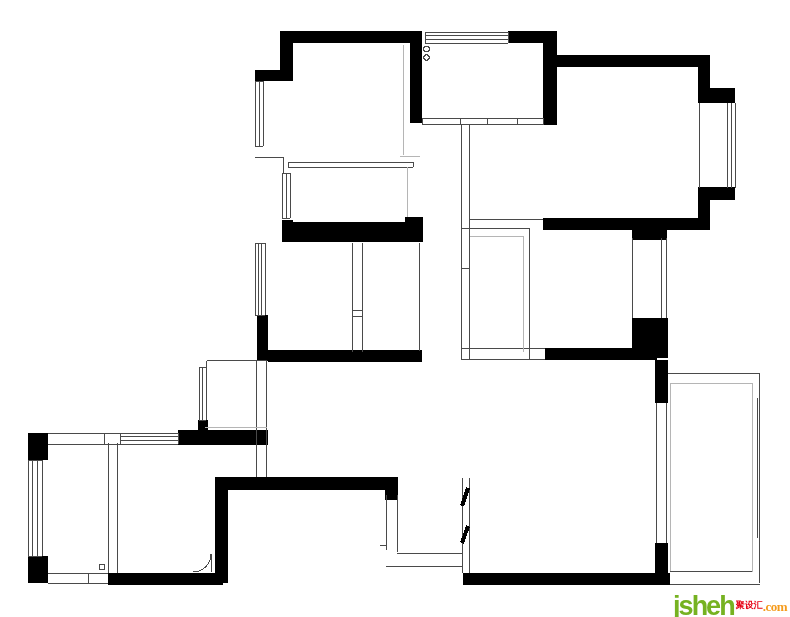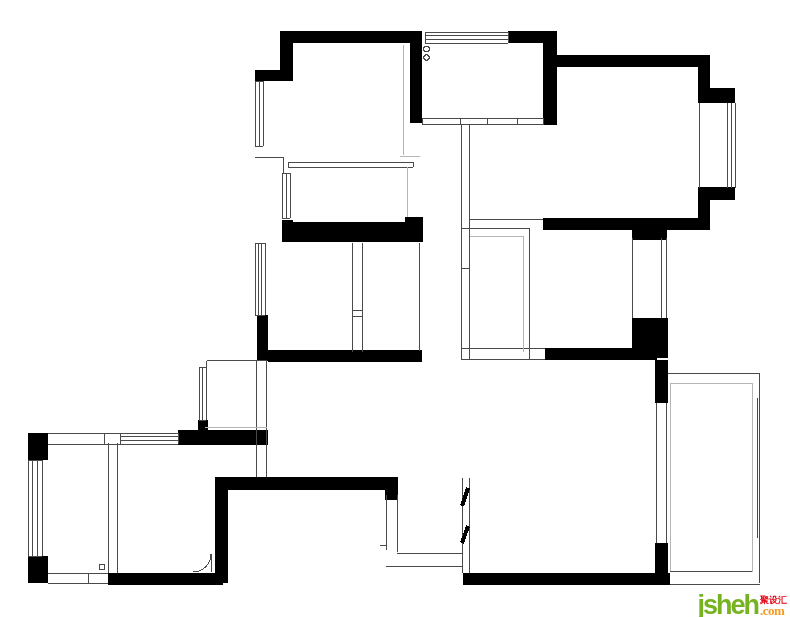--- a/index.html
+++ b/index.html
@@ -2,21 +2,21 @@
 <html><head>
 <meta charset="utf-8">
 <style>
   html,body{margin:0;padding:0;background:#ffffff;}
   body{width:790px;height:617px;position:relative;overflow:hidden;
        font-family:"Liberation Sans", sans-serif;}
   .canvas{position:absolute;inset:0;background:#ffffff;}
   svg{display:block;shape-rendering:crispEdges;}
   .wm{position:absolute;right:3px;bottom:1px;display:flex;align-items:center;user-select:none;}
   .wm-brand{font-size:27px;font-weight:bold;letter-spacing:-2px;line-height:0.72;}
-  .wm-right{display:flex;flex-direction:column;align-items:flex-start;margin-left:2px;}
+  .wm-right{display:flex;flex-direction:row;align-items:flex-start;margin-left:2px;}
   .wm-cjk{font-size:9px;font-weight:bold;line-height:1;}
   .wm-com{font-size:13px;font-weight:bold;line-height:0.85;letter-spacing:-0.5px;}
 </style>
 </head>
 <body>
 
 <div class="canvas">
   <svg width="790" height="617" viewBox="0 0 790 617" xmlns="http://www.w3.org/2000/svg">
       <rect x="280" y="31" width="140" height="12" fill="#000000"></rect>
       <rect x="280" y="31" width="13" height="40" fill="#000000"></rect>

